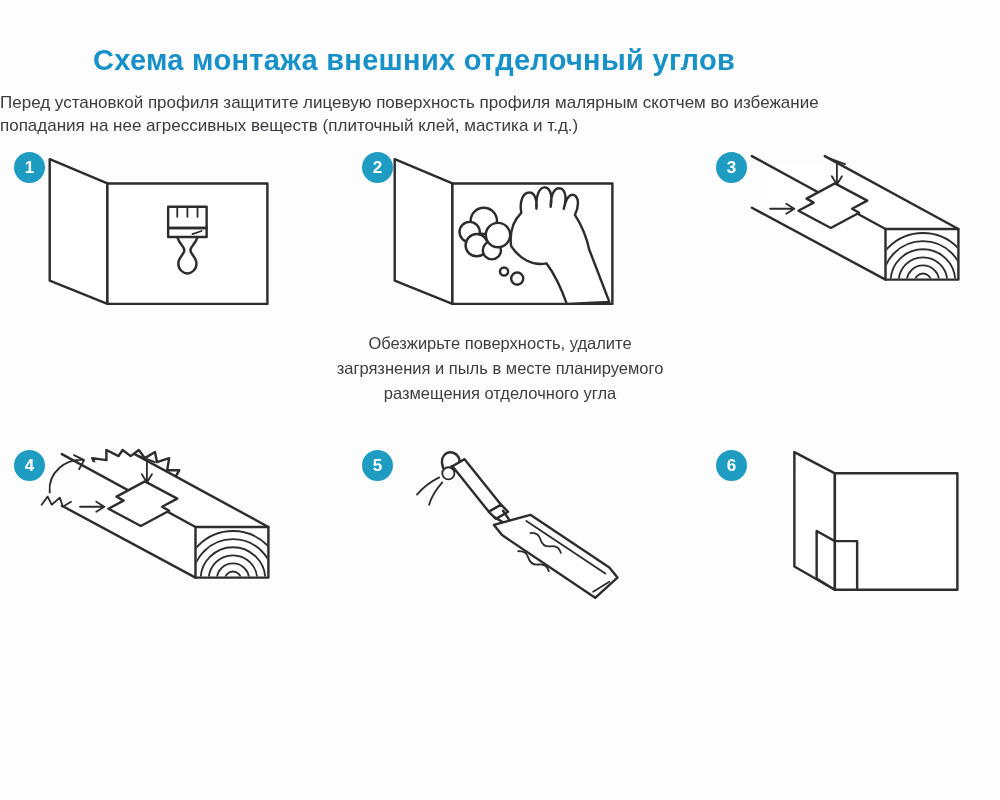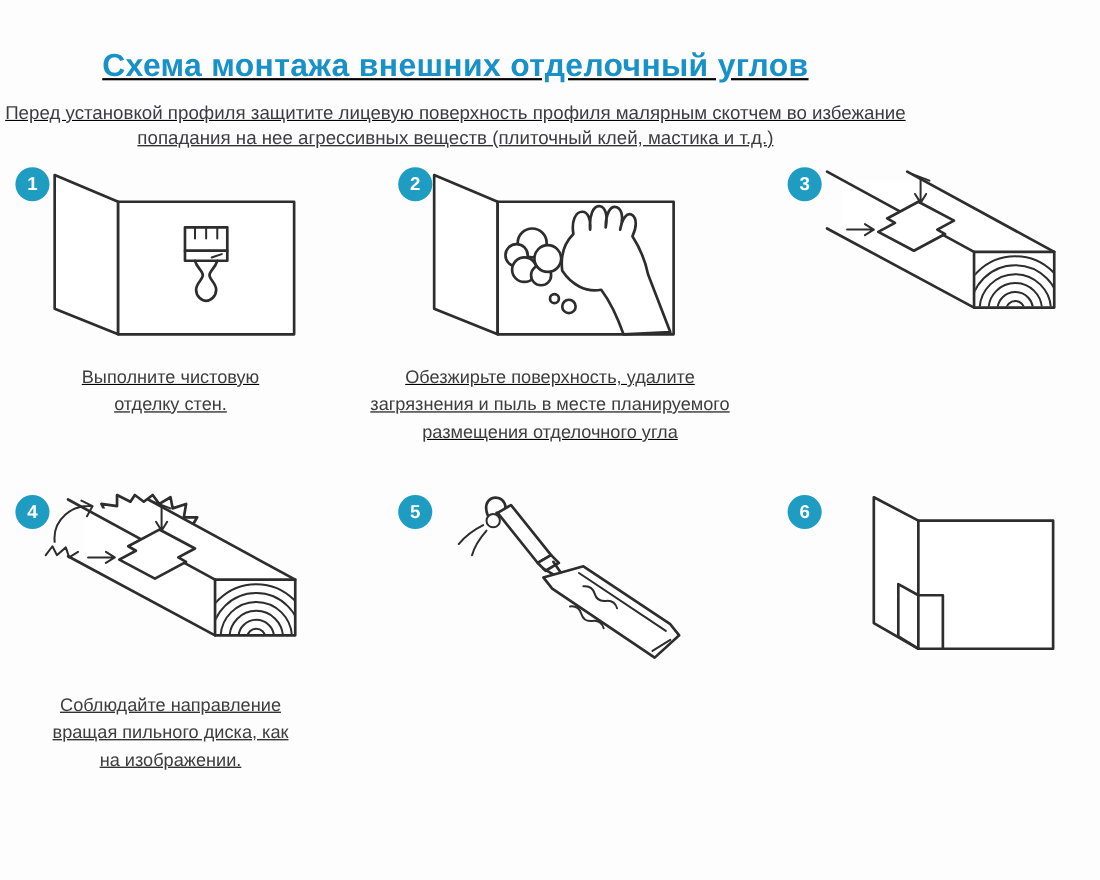--- a/index.html
+++ b/index.html
@@ -1,22 +1,22 @@
 <!DOCTYPE html>
 <html><head>
 <meta charset="utf-8">
 <style>
   * { margin:0; padding:0; box-sizing:border-box; }
   html,body { width:1000px; height:800px; background:#fdfdfd; overflow:hidden;
     font-family:"Liberation Sans", sans-serif; }
-  .page { width:828px; height:800px; position:relative; background:#fdfdfd;text-decoration:underline; }
+  .page { width:828px; height:800px; position:relative; background:#fdfdfd; }
 
   .title { text-align:center; padding-top:44px; font-size:29px; font-weight:bold;
     color:#1791c7; letter-spacing:0.3px; }
-  .subtitle { margin:14px auto 0; max-width:830px; text-align:center;
+  .subtitle { margin:14px auto 0; max-width:830px; 
     font-size:17px; line-height:23px; color:#3c3c40; }
 
   .grid { display:grid; grid-template-columns:310px 380px 310px; margin-top:10px; }
   .cell { position:relative; height:298px; display:flex; flex-direction:column;
     align-items:center; }
   .badge { position:absolute; top:5px; width:31px; height:31px; border-radius:50%;
     background:#1f9cc2; color:#ffffff; font-weight:bold; font-size:17px;
     display:flex; align-items:center; justify-content:center; }
   .c1 .badge { left:14px; }
   .c2 .badge { left:52px; }
@@ -58,21 +58,20 @@
           <rect class="fw" x="73" y="33" width="158" height="119"></rect>
           <rect class="ln" x="133" y="56" width="38" height="21"></rect>
           <path class="th" d="M142,56 V66 M152,56 V66 M162,56 V66"></path>
           <rect class="ln" x="133" y="77" width="38" height="9"></rect>
           <path class="th" d="M157,83 L166,80"></path>
           <path class="ln" d="M142,86 C144,93 149,95 149,99 C149,103 143,106 143,112
             C143,118 148,122 152,122 C156,122 161,118 161,112 C161,106 155,103 155,99
             C155,95 160,93 162,86"></path>
         </svg>
       </div>
-      <div class="caption">Выполните чистовую отделку стен.</div>
     </div>
 
     <div class="cell c2 w2">
       <div class="badge">2</div>
       <div class="art">
         <svg width="250" height="162" viewBox="0 0 240 160">
           <polygon class="fw" points="16,9 73,33 73,152 16,129"></polygon>
           <rect class="fw" x="73" y="33" width="158" height="119"></rect>
           <circle class="fw" cx="104" cy="70" r="13"></circle>
           <circle class="fw" cx="90" cy="81" r="10"></circle>
@@ -148,21 +147,20 @@
             <circle class="th" cx="197" cy="130" r="32"></circle>
             <circle class="th" cx="197" cy="130" r="40"></circle>
             <circle class="th" cx="197" cy="130" r="48"></circle>
           </g>
           <polygon class="fw" points="110,33 142,50 127,58 134,62 106,77 74,60 89,52 82,48"></polygon>
           <path class="th" d="M46,58 L70,58 M70,58 L62,53 M70,58 L62,63"></path>
           <path class="th" d="M104,8 L120,14 M112,12 L112,34 M112,34 L107,26 M112,34 L117,26"></path>
           <path class="th" d="M16,44 C14,24 32,10 50,12 M50,12 L40,7 M50,12 L45,21"></path>
         </svg>
       </div>
-      <div class="caption">Соблюдайте направление вращая пильного диска, как на изображении.</div>
     </div>
 
     <div class="cell c2 w5">
       <div class="badge">5</div>
       <div class="art">
         <svg width="250" height="162" viewBox="0 0 240 160">
           <path class="ln" d="M64,20 C58,4 74,0 79,9 C82,15 77,20 72,18"></path>
           <circle class="th" cx="69" cy="25" r="6"></circle>
           <path class="th" d="M60,29 C50,34 43,40 38,46 M63,34 C56,42 52,49 50,56"></path>
           <polygon class="fw" points="73,18 85,11 121,56 109,63"></polygon>

